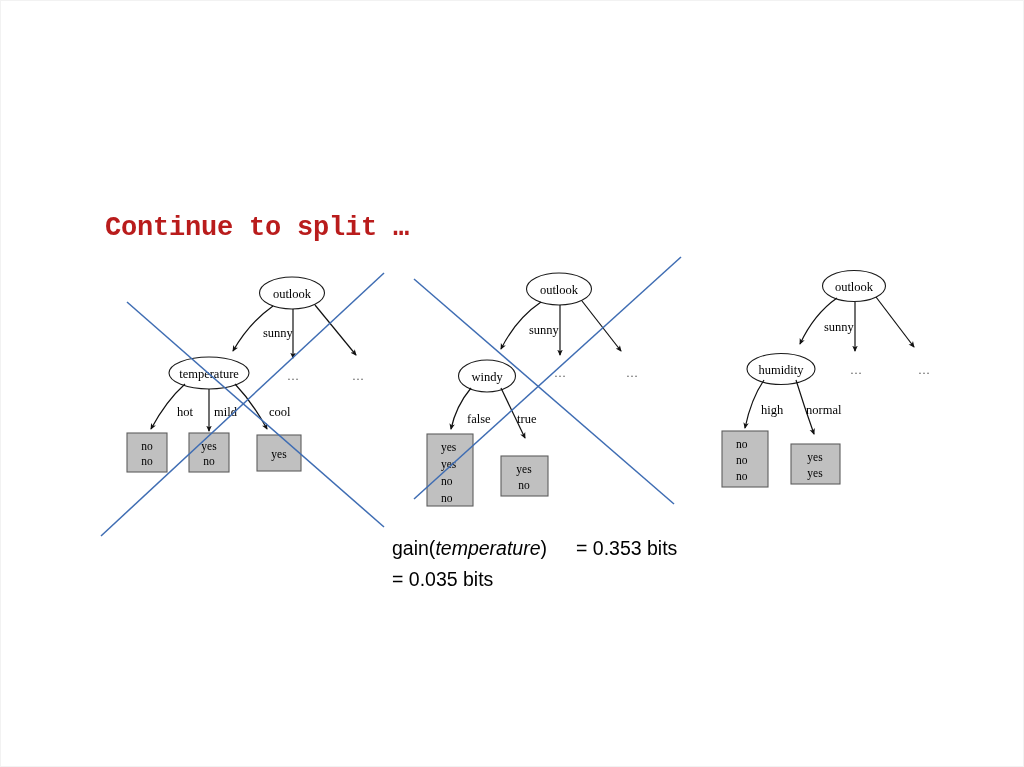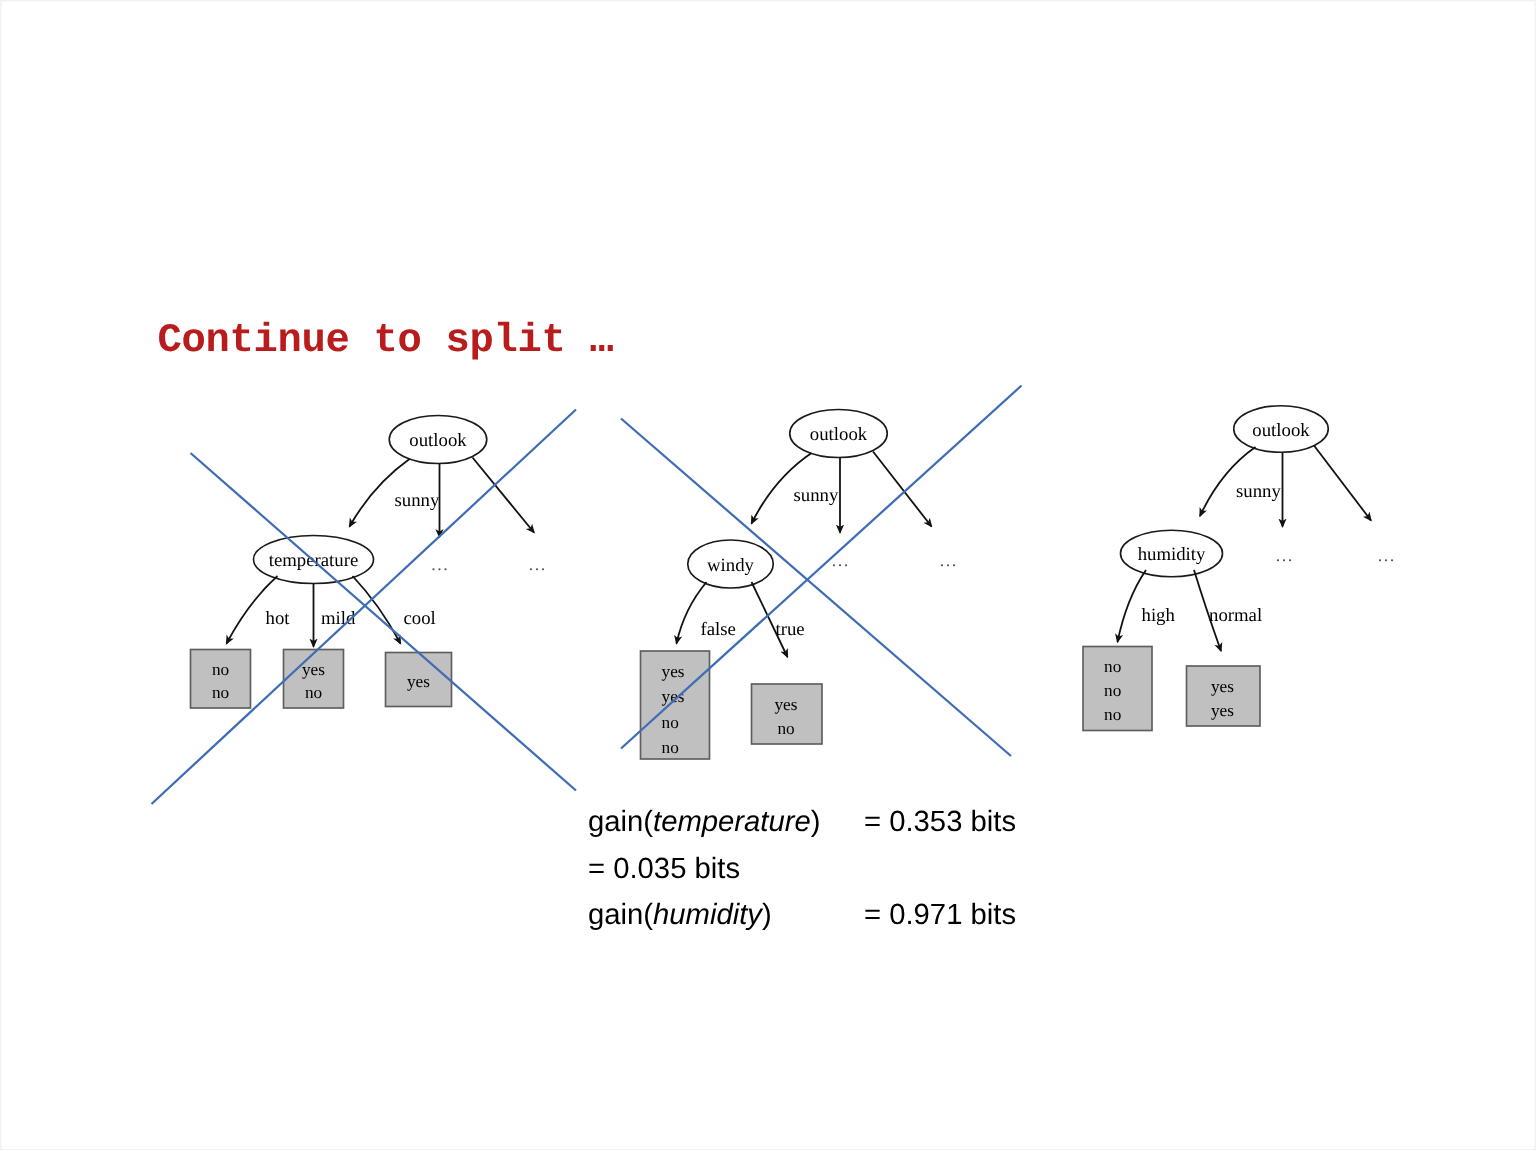--- a/index.html
+++ b/index.html
@@ -215,19 +215,15 @@
   </svg>
 
   <div class="gain-list">
     <div class="gain-row">
       <span class="gain-label">gain(<span class="it">temperature</span>)</span>
       <span class="gain-value">= 0.353 bits</span>
     </div>
     <div class="gain-row">
       <span class="gain-value">= 0.035 bits</span>
     </div>
-    <div class="gain-row">
-      <span class="gain-label">gain(<span class="it">humidity</span>)</span>
-      <span class="gain-value">= 0.971 bits</span>
-    </div>
   </div>
 
 </div>
 
 </body></html>

